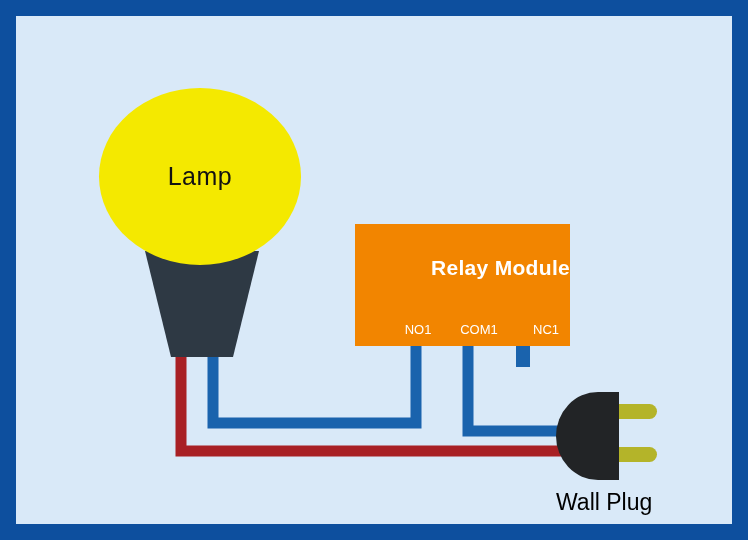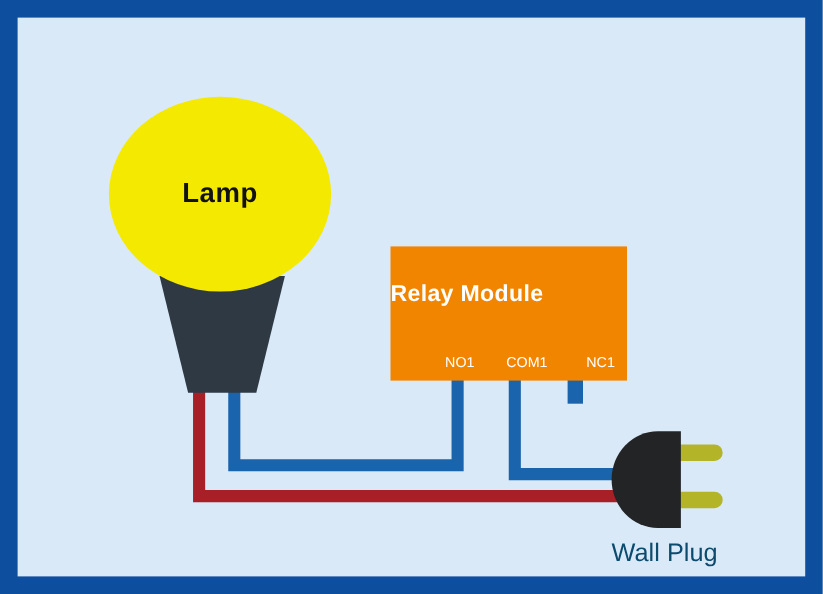--- a/index.html
+++ b/index.html
@@ -41,59 +41,59 @@
     width: 202px; height: 177px;
     border-radius: 50%;
     background: var(--lamp-bulb, #f4e900);
     display: flex;
     align-items: center;
     justify-content: center;
     z-index: 10;
   }
   .bulb-label {
     font-size: 25px;
-    font-weight: bold;
+    font-weight: normal;
     color: #121212;
     letter-spacing: 0.5px;
   }
   
   .relay {
     position: absolute;
     left: 355px; top: 224px;
     width: 215px; height: 122px;
     background: var(--relay-body, #f28500);
     color: #ffffff;
     z-index: 10;
   }
   .relay-title {
     position: absolute;
     top: 32px;
     width: 100%;
-    text-align: left;
+    text-align: right;
     font-size: 21px;
     font-weight: 600;
     letter-spacing: 0.3px;
   }
   .terminal {
     position: absolute;
     bottom: 9px;
     transform: translateX(-50%);
     font-size: 13px;
     font-weight: 400;
     white-space: nowrap;
   }
   .t-no1  { left: 63px; }
   .t-com1 { left: 124px; }
   .t-nc1  { left: 191px; }
   
   .wallplug-label {
     position: absolute;
     left: 556px; top: 489px;
     font-size: 23px;
-    color: #0c4a6e;
+    color: #000000;
     z-index: 10;
   }
 </style>
 </head>
 <body>
 
 <div class="stage">
 
   <svg class="layer" width="748" height="540" viewBox="0 0 748 540">
 

